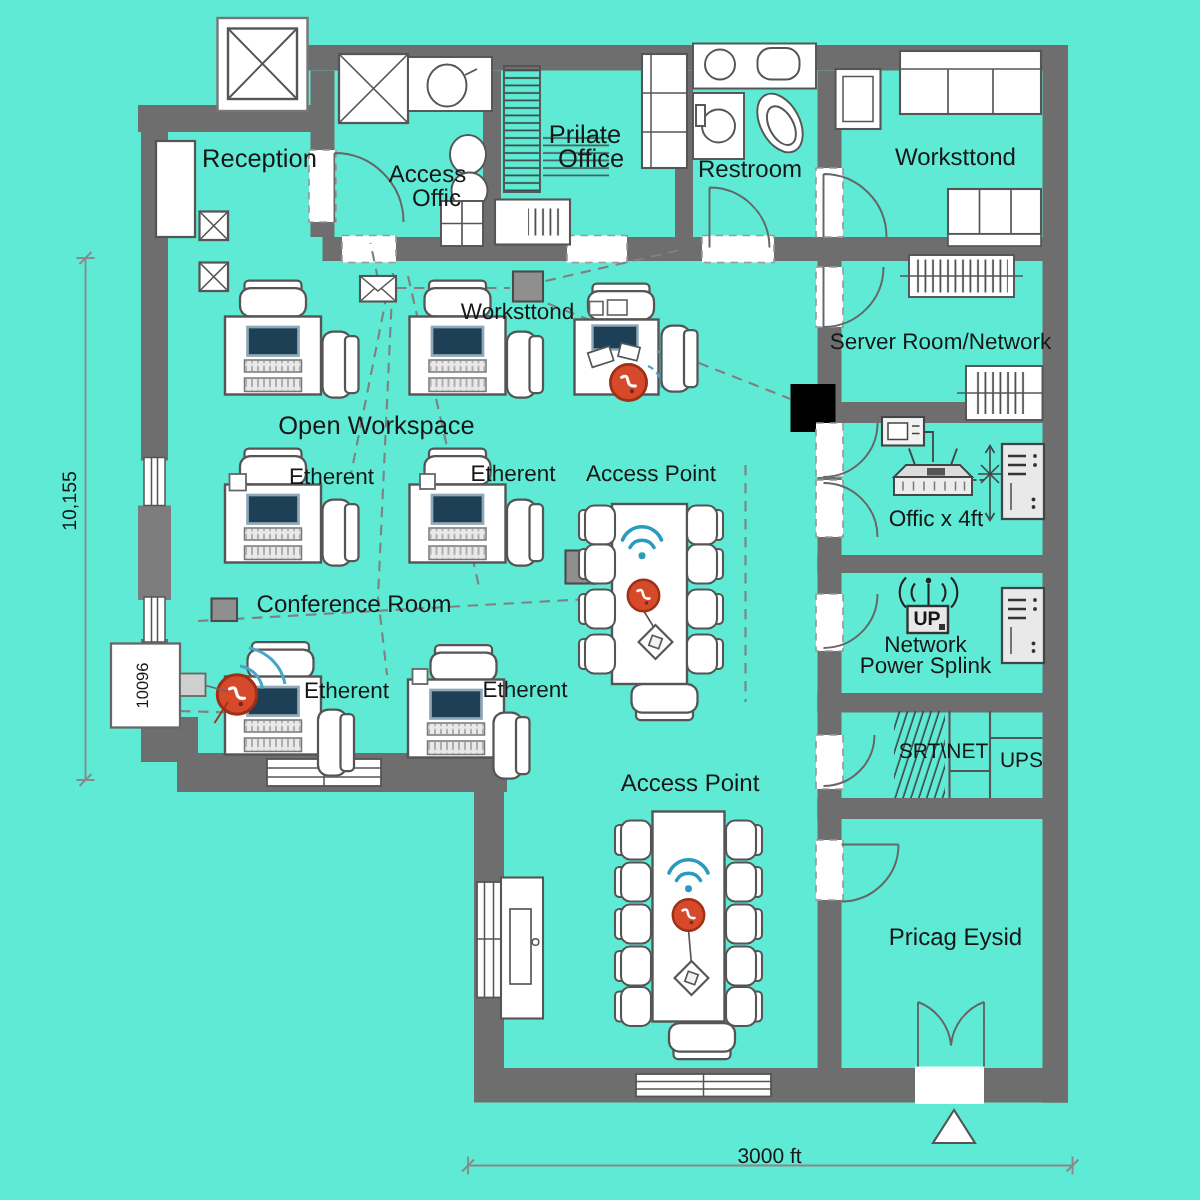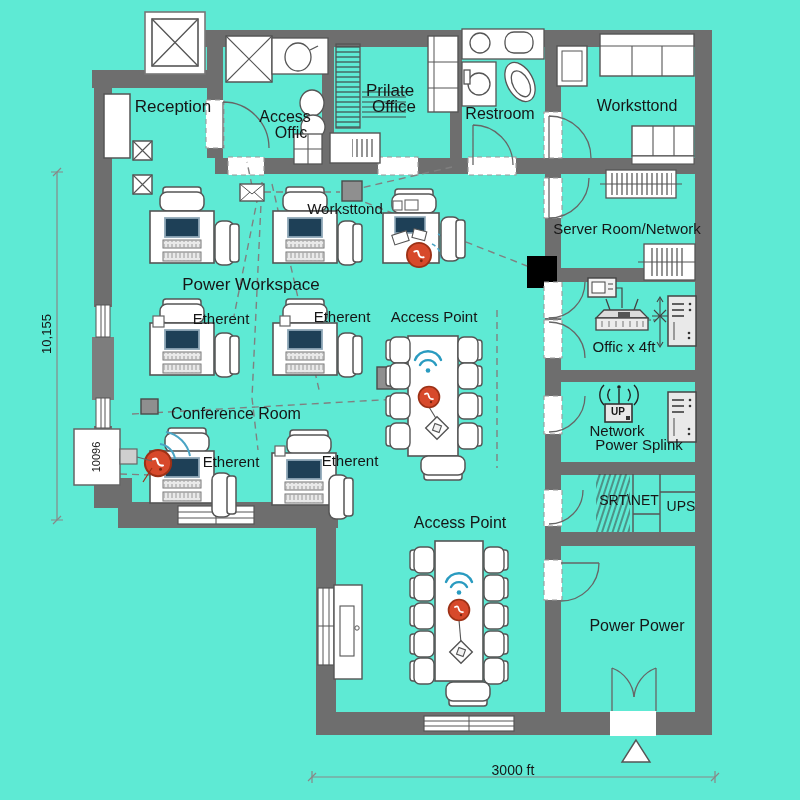--- a/index.html
+++ b/index.html
@@ -4,21 +4,21 @@
 <style>
   html,body{margin:0;padding:0;background:#fff;}
   .stage{position:relative;width:800px;height:800px;background:#5eead4;overflow:hidden;
          font-family:"Liberation Sans",sans-serif;}
   .stage svg{position:absolute;left:0;top:0;}
   .lbl{position:absolute;transform:translate(-50%,-50%);white-space:nowrap;
        color:#161616;font-weight:500;line-height:1;}
   .r90{transform:translate(-50%,-50%) rotate(-90deg);}
   .fs17{font-size:17px}.fs16{font-size:16px}.fs15{font-size:15px}
   .fs14{font-size:14px}.fs13{font-size:13px}.fs11{font-size:11px}
-  .fs8{font-size:10px;font-weight:700}
+  .fs8{font-size:13px;font-weight:700}
 </style>
 </head>
 <body>
 
 <div class="stage">
 <svg width="800" height="800" viewBox="0 0 800 800">
   <defs>
     <pattern id="patV" width="5" height="10" patternUnits="userSpaceOnUse">
       <path d="M2,0 V10" stroke="#3c3c3c" stroke-width="1.1"></path>
     </pattern>
@@ -372,31 +372,31 @@
 
 <span class="lbl fs17" style="left:173px;top:106px">Reception</span>
 <span class="lbl fs16" style="left:285px;top:117px">Access</span>
 <span class="lbl fs16" style="left:291px;top:133px">Offic</span>
 <span class="lbl fs17" style="left:390px;top:90px">Prilate</span>
 <span class="lbl fs17" style="left:394px;top:106px">Office</span>
 <span class="lbl fs16" style="left:500px;top:114px">Restroom</span>
 <span class="lbl fs16" style="left:637px;top:106px">Worksttond</span>
 <span class="lbl fs15" style="left:627px;top:228px">Server Room/Network</span>
 <span class="lbl fs15" style="left:345px;top:208px">Worksttond</span>
-<span class="lbl fs17" style="left:251px;top:284px">Power Workspace</span>
+<span class="lbl fs17" style="left:251px;top:284px">Open Workspace</span>
 <span class="lbl fs15" style="left:221px;top:318px">Etherent</span>
 <span class="lbl fs15" style="left:342px;top:316px">Etherent</span>
 <span class="lbl fs15" style="left:434px;top:316px">Access Point</span>
-<span class="lbl fs16" style="left:236px;top:414px">Conference Room</span>
+<span class="lbl fs16" style="left:236px;top:404px">Conference Room</span>
 <span class="lbl fs15" style="left:231px;top:461px">Etherent</span>
 <span class="lbl fs15" style="left:350px;top:460px">Etherent</span>
 <span class="lbl fs16" style="left:460px;top:523px">Access Point</span>
 <span class="lbl fs15" style="left:624px;top:346px">Offic x 4ft</span>
 <span class="lbl fs15" style="left:617px;top:430px">Network</span>
-<span class="lbl fs15" style="left:639px;top:444px">Power Splink</span>
+<span class="lbl fs15" style="left:617px;top:444px">Power Splink</span>
 <span class="lbl fs14" style="left:629px;top:500px">SRT\NET</span>
 <span class="lbl fs14" style="left:681px;top:506px">UPS</span>
-<span class="lbl fs16" style="left:637px;top:626px">Power Power</span>
+<span class="lbl fs16" style="left:637px;top:626px">Pricag Eysid</span>
 <span class="lbl fs8" style="left:618px;top:412px">UP</span>
 <span class="lbl fs14" style="left:513px;top:770px">3000 ft</span>
 <span class="lbl r90 fs13" style="left:46px;top:334px">10,155</span>
 <span class="lbl r90 fs11" style="left:96px;top:457px">10096</span>
 </div>
 
 </body></html>

